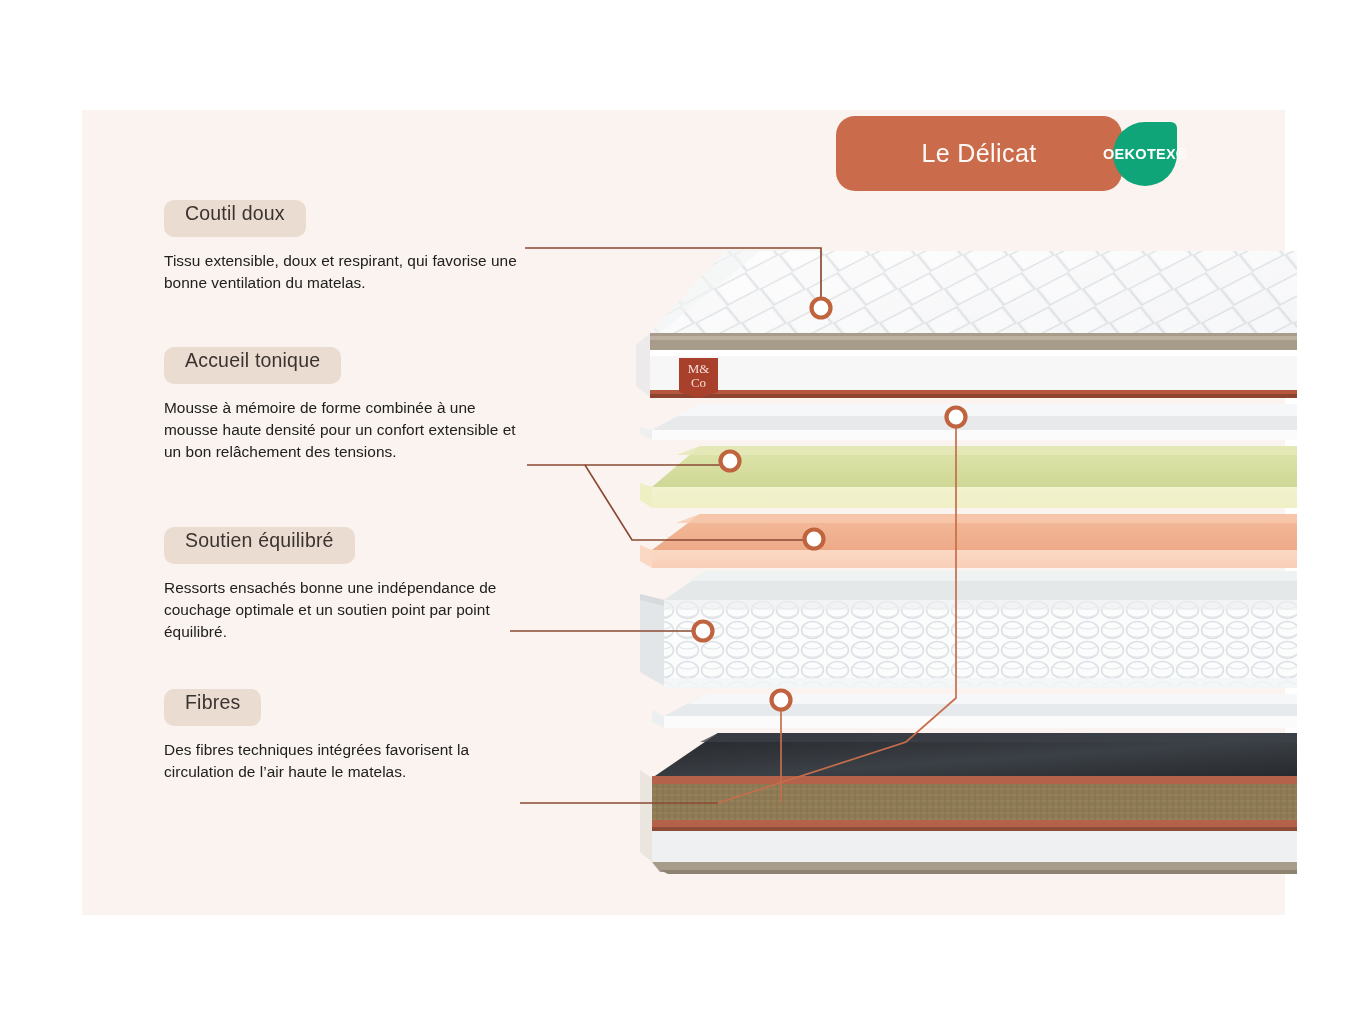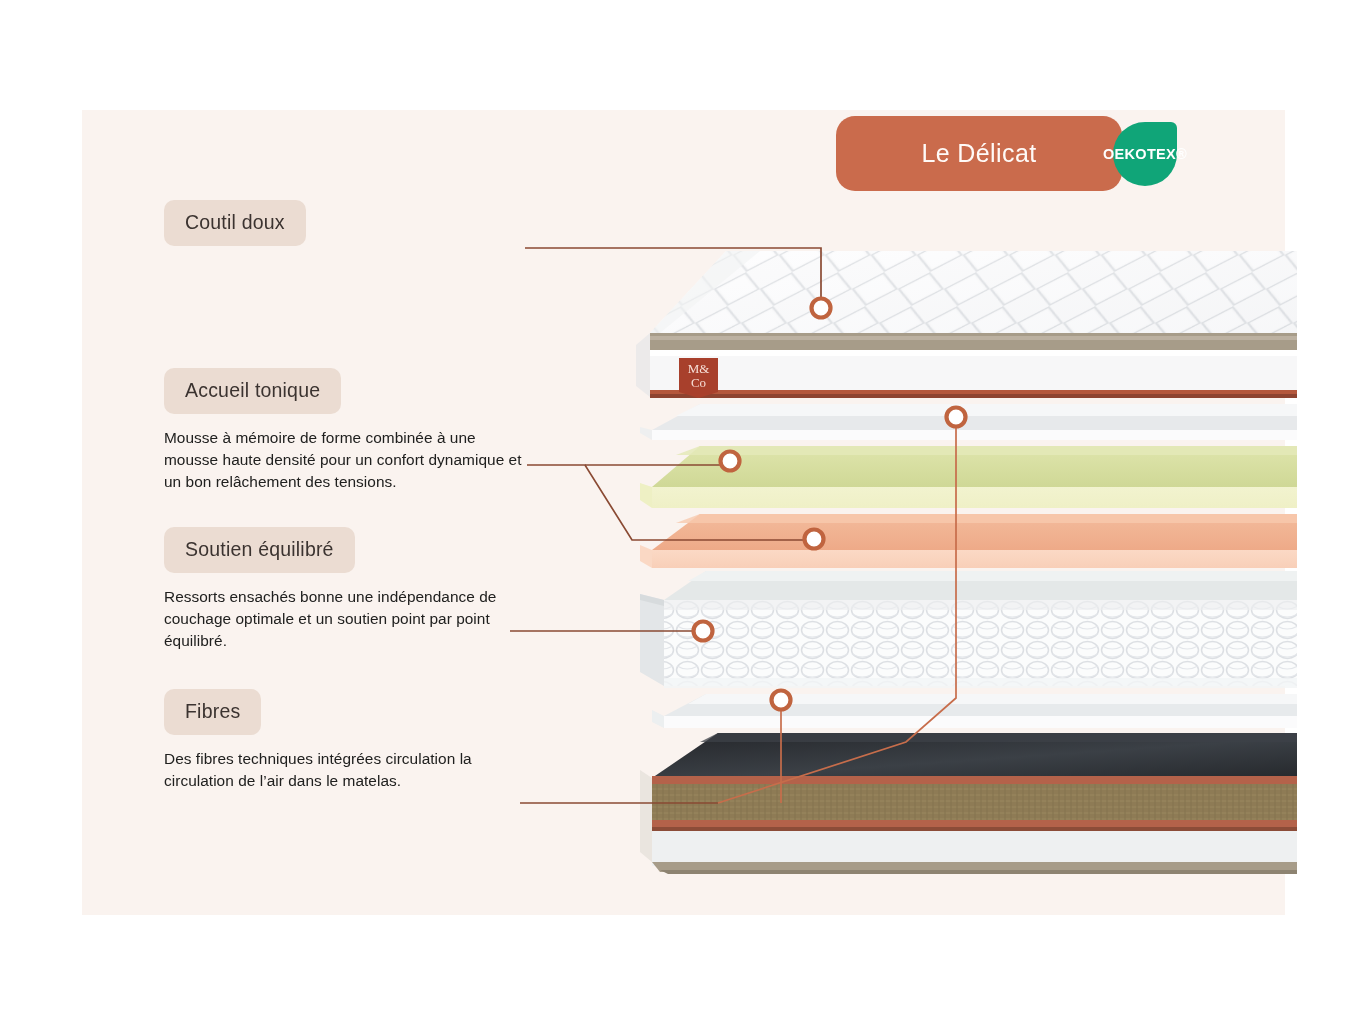--- a/index.html
+++ b/index.html
@@ -19,21 +19,21 @@
   .oeko{position:absolute;left:1113px;top:122px;width:64px;height:64px;
     background:#10a578;border-radius:50% 6px 50% 50%;
     display:flex;flex-direction:row;align-items:center;justify-content:center;
     line-height:1.02;}
   .oeko i{font-style:normal;color:#fff;font-size:14.5px;font-weight:bold;
     letter-spacing:.3px;}
 
   
   .sect{position:absolute;left:164px;width:360px;}
   .pill{display:inline-block;background:#ebdcd2;border-radius:10px;
-    padding:11px 21px 12px 21px;}
+    padding:2px 21px 12px 21px;}
   .pill span{font-size:19.5px;color:#3b3330;letter-spacing:.2px;}
   .desc{margin-top:13px;font-size:15.4px;color:#20201f;line-height:1.43;
     letter-spacing:.05px;}
 
   
   svg.art{position:absolute;left:0;top:0;width:1368px;height:1026px;}
 </style>
 </head>
 <body>
 
@@ -237,34 +237,35 @@
 
 <div class="oeko">
   <i>OEKO</i>
   <i>TEX®</i>
 </div>
 
 <div class="sect" style="top:200px">
   <div class="pill">
     <span>Coutil doux</span>
   </div>
-</div>
-
-<div class="sect" style="top:368px">
+  <div class="desc">Tissu extensible, doux et respirant, qui favorise une bonne ventilation du matelas.</div>
+</div>
+
+<div class="sect" style="top:347px">
   <div class="pill">
     <span>Accueil tonique</span>
   </div>
-  <div class="desc">Mousse à mémoire de forme combinée à une mousse haute densité pour un confort dynamique et un bon relâchement des tensions.</div>
+  <div class="desc">Mousse à mémoire de forme combinée à une mousse haute densité pour un confort extensible et un bon relâchement des tensions.</div>
 </div>
 
 <div class="sect" style="top:527px">
   <div class="pill">
     <span>Soutien équilibré</span>
   </div>
   <div class="desc">Ressorts ensachés bonne une indépendance de couchage optimale et un soutien point par point équilibré.</div>
 </div>
 
 <div class="sect" style="top:689px">
   <div class="pill">
     <span>Fibres</span>
   </div>
-  <div class="desc">Des fibres techniques intégrées circulation la circulation de l’air dans le matelas.</div>
+  <div class="desc">Des fibres techniques intégrées favorisent la circulation de l’air haute le matelas.</div>
 </div>
 
 </body></html>

